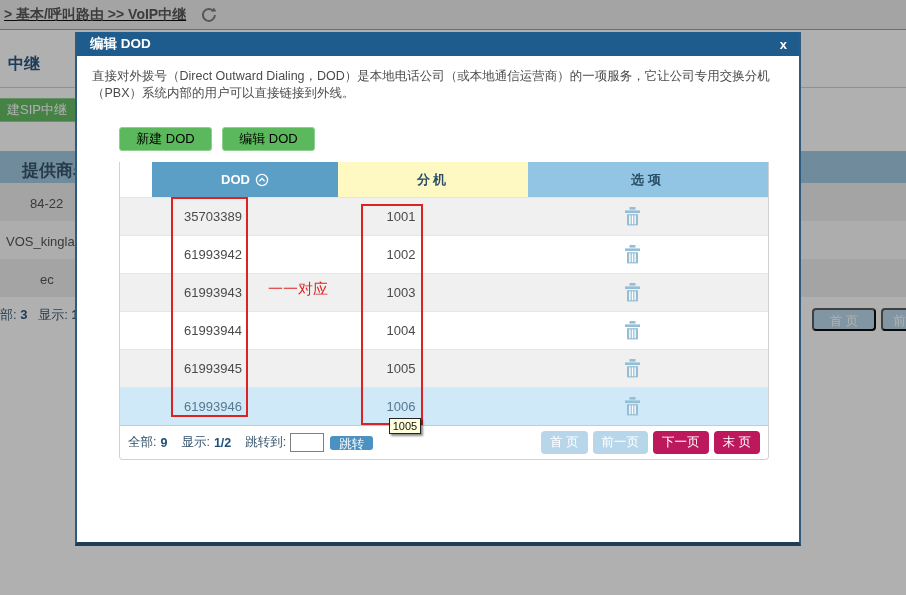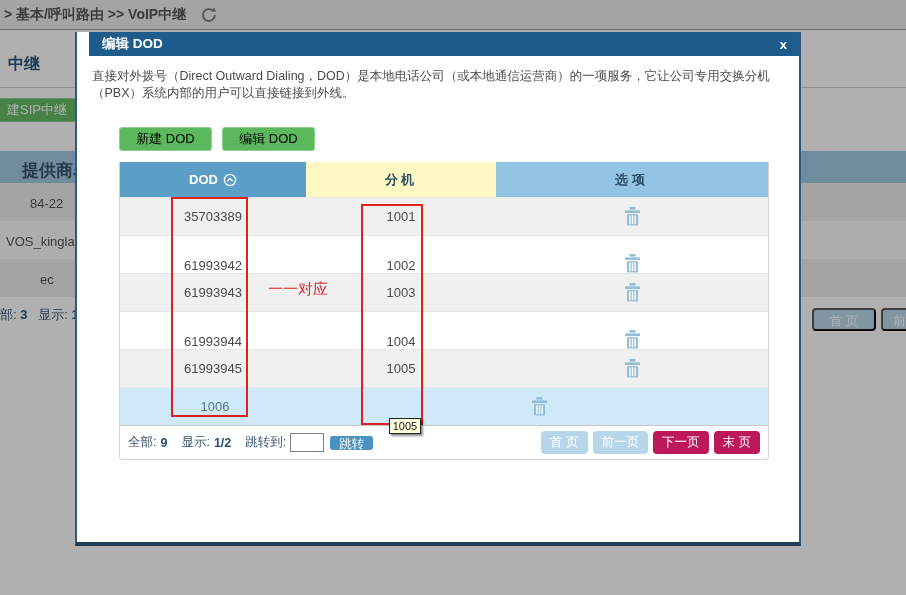--- a/index.html
+++ b/index.html
@@ -2,21 +2,21 @@
 <html><head>
 <meta charset="utf-8">
 <style>
   * { margin:0; padding:0; box-sizing:border-box; }
   body { background:#888; font-family:"Liberation Sans","DejaVu Sans",sans-serif; }
   .screen { position:relative; width:906px; height:595px; overflow:hidden; background:#fff;
             font-family:"Liberation Sans","DejaVu Sans",sans-serif; }
 
   
   .crumb-bar { position:absolute; left:0; top:0; width:906px; height:30px; background:#ededed;
-               border-bottom:1px solid #9a9a9a; display:flex; align-items:center; }
+               border-bottom:1px solid #9a9a9a; display:flex; align-items:center;text-decoration:underline; }
   .crumb-text { margin-left:4px; font-size:14px; font-weight:bold; color:#4e4e4e; }
   .refresh-wrap { margin-left:14px; width:18px; height:18px; }
   .bg-title { position:absolute; left:8px; top:54px; font-size:16px; font-weight:bold; color:#1f4e79; }
   .bg-divider { position:absolute; left:0; top:87px; width:906px; height:1px; background:#cfcfcf; }
   .bg-green-btn { position:absolute; left:-6px; top:98px; height:24px; padding:0 12px; background:#5cb85c;
                   border:1px solid #8ed08e; border-radius:3px; color:#fff; font-size:13px; line-height:22px; }
   .bg-thead { position:absolute; left:0; top:151px; width:906px; height:32px; background:#9dc7e0; }
   .bg-th { position:absolute; top:159px; font-size:17px; font-weight:bold; color:#2c4a63; }
   .bg-row { position:absolute; left:0; width:906px; height:38px; }
   .bg-row.odd { background:#ededed; }
@@ -27,40 +27,40 @@
   .bg-pager { position:absolute; top:308px; height:23px; border-radius:4px; color:#fff;
               font-size:12.5px; line-height:23px; text-align:center; background:#b7d6ea; }
 
   
   .overlay { position:absolute; left:0; top:0; width:906px; height:595px;
              background:rgba(30,30,30,0.35); z-index:5; }
 
   
   .modal { position:absolute; left:75px; top:32px; width:726px; height:514px; background:#fff;
            border-left:2px solid #2d5a7d; border-right:2px solid #2d5a7d; border-bottom:4px solid #1d3e58;
-           z-index:10;padding-left:12px; }
+           z-index:10; }
   .modal-bar { height:24px; background:#1e5c8e; display:flex; align-items:center; }
   .modal-title { margin-left:13px; color:#fff; font-size:13.5px; font-weight:bold; }
   .modal-close { margin-left:auto; margin-right:12px; color:#fff; font-size:13px; font-weight:bold; cursor:pointer; }
   .modal-desc { position:absolute; left:15px; top:36px; width:696px; font-size:12.5px;
                 line-height:17px; color:#4a4a4a; }
   .gbtn { position:absolute; top:95px; width:93px; height:24px; background:#5cb85c; border:1px solid #8ed08e;
           border-radius:3px; color:#000000; font-size:13px; line-height:22px; text-align:center; cursor:pointer; }
   .gbtn.b1 { left:42px; } .gbtn.b2 { left:145px; }
 
   
   .panel { position:absolute; left:42px; top:130px; width:650px; border:1px solid #d2d2d2; border-top:none;
            border-radius:0 0 4px 4px; background:#fff; }
-  .thead { display:flex; height:35px; }
+  .thead { display:flex; height:35px;margin-left:32px; }
   .th { display:flex; align-items:center; justify-content:center; font-size:13px; font-weight:bold; }
   .th-dod { width:186px; background:#5b9ec6; color:#fff; gap:5px; }
   .th-ext { width:190px; background:#fef9c3; color:#2b4e68; letter-spacing:3px; }
   .th-opt { flex:1; background:#92c5e3; color:#2b4e68; letter-spacing:4px;text-align:center; }
   .trow { display:flex; height:38px; align-items:center; border-top:1px solid #e6e6e6; }
-  .trow.odd { background:#f0f0f0; } .trow.even { background:#fff;align-items:flex-end; }
+  .trow.odd { background:#f0f0f0; } .trow.even { background:#fff; }
   .trow.hl { background:#cfe9f8; }
   .td { font-size:13px; color:#4a4a4a; text-align:center; }
   .td-dod { width:186px; } .td-ext { width:190px; } .td-opt { flex:1; display:flex; justify-content:center; }
   .trow.hl .td { color:#55788f; }
   .trash { width:17px; height:19px; cursor:pointer; }
   .tfoot { display:flex; align-items:center; height:34px; border-top:1px solid #c9c9c9; padding:0 8px;
            background:#fff; border-radius:0 0 4px 4px; }
   .f-label { font-size:12.5px; color:#33506a; margin-right:4px; }
   .f-val { font-size:12.5px; color:#1f4e79; font-weight:bold; margin-right:14px; }
   .jump-input { width:34px; height:19px; border:1px solid #7f7f7f; margin-right:6px; font-size:12px; }
@@ -213,20 +213,21 @@
                 <rect x="5.5" y="0" width="6" height="2.6" fill="#93bed6"></rect>
                 <rect x="1" y="3.4" width="15" height="2.6" fill="#93bed6"></rect>
                 <rect x="3" y="7.2" width="11" height="11.2" fill="#93bed6"></rect>
                 <rect x="5.2" y="8.4" width="1.4" height="8.8" fill="#fff"></rect>
                 <rect x="7.8" y="8.4" width="1.4" height="8.8" fill="#fff"></rect>
                 <rect x="10.4" y="8.4" width="1.4" height="8.8" fill="#fff"></rect>
               </svg></span>
           </div>
       </div>
       <div class="trow hl">
+        <div class="td td-dod">61993946</div>
         <div class="td td-ext">1006</div>
         <div class="td td-opt">
             <span class="trash"><svg width="17" height="19" viewBox="0 0 17 19">
                 <rect x="5.5" y="0" width="6" height="2.6" fill="#93bed6"></rect>
                 <rect x="1" y="3.4" width="15" height="2.6" fill="#93bed6"></rect>
                 <rect x="3" y="7.2" width="11" height="11.2" fill="#93bed6"></rect>
                 <rect x="5.2" y="8.4" width="1.4" height="8.8" fill="#fff"></rect>
                 <rect x="7.8" y="8.4" width="1.4" height="8.8" fill="#fff"></rect>
                 <rect x="10.4" y="8.4" width="1.4" height="8.8" fill="#fff"></rect>
               </svg></span>

